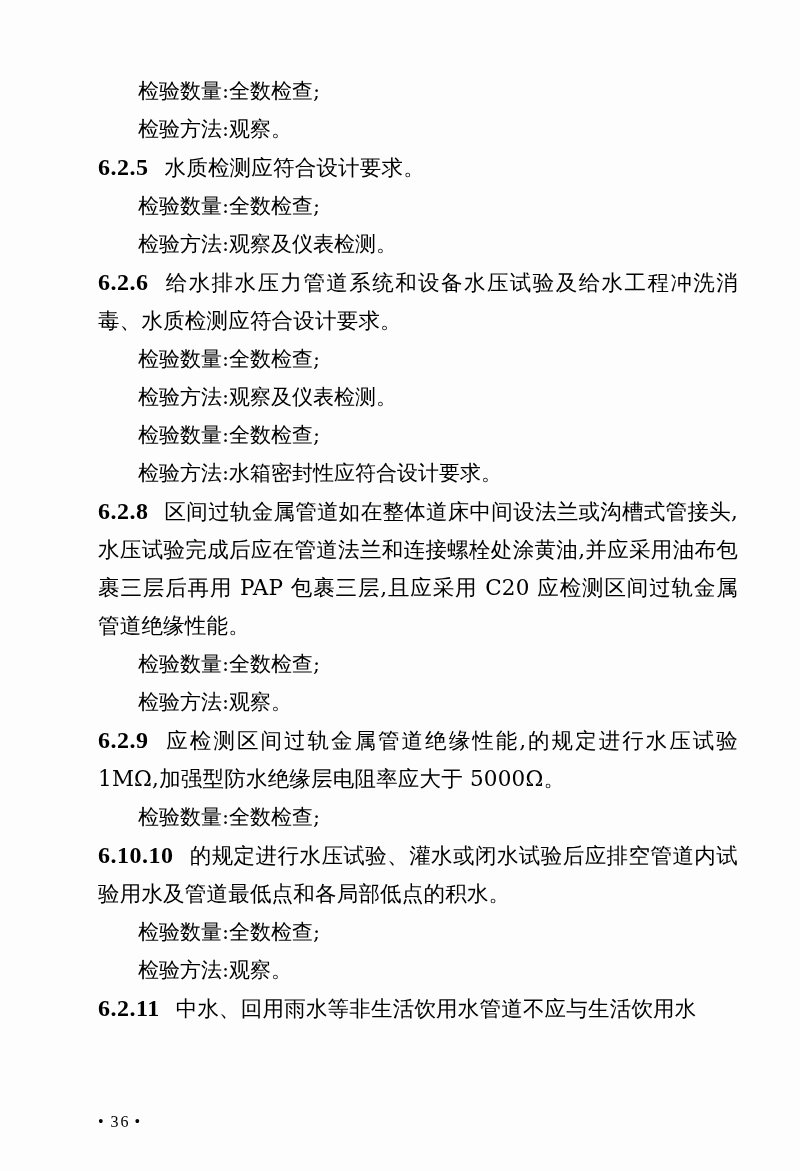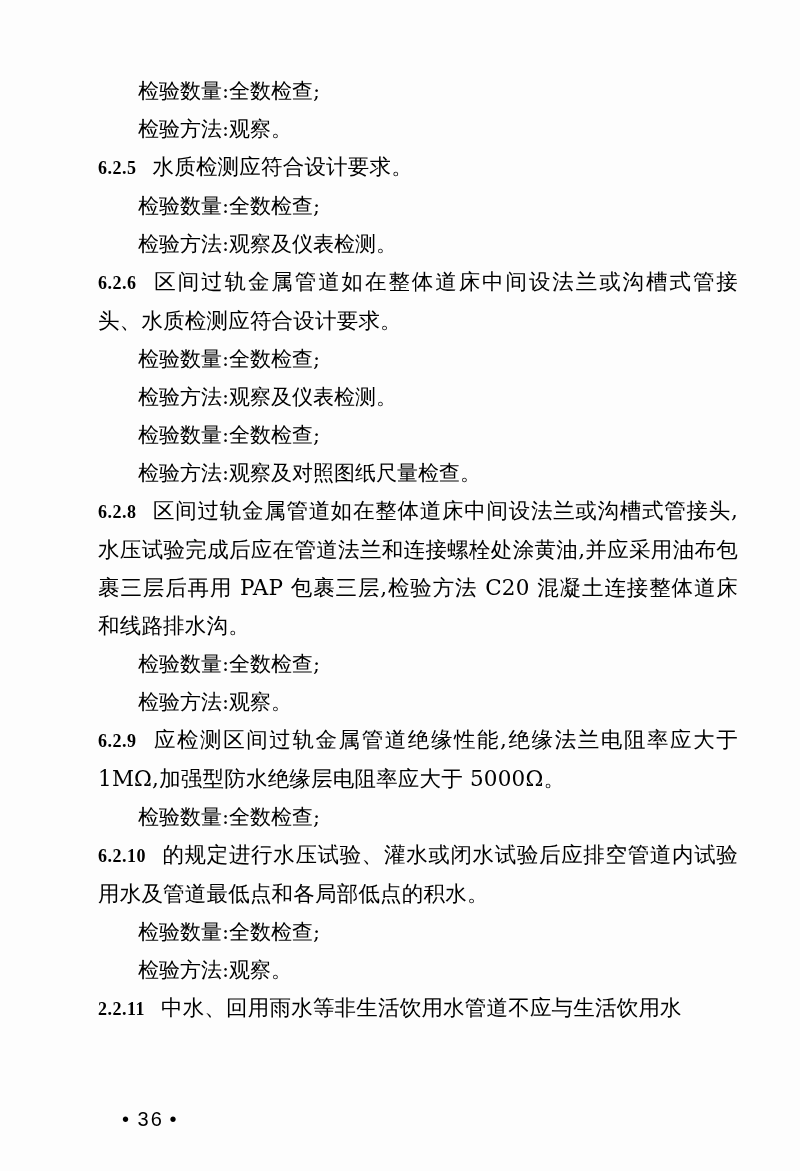--- a/index.html
+++ b/index.html
@@ -42,34 +42,33 @@
     padding-left: 40px;
     font-size: 21px;
     line-height: 38px;
     margin: 0;
     font-family: "DejaVu Serif", "Liberation Serif", serif;
   }
   .num {
     font-weight: bold;
     font-family: "Liberation Serif", serif;
     letter-spacing: 0.5px;
-    font-size: 18px;
+    font-size: 24px;
   }
   .numgap {
     display: inline-block;
     width: 16px;
   }
   .footer {
     position: absolute;
     left: 98px;
     bottom: 40px;
     width: 640px;
-    font-size: 20px;
-    font-family: Liberation Sans, sans-serif;
-    margin-left: 24px;
+    font-size: 16px;
+    font-family: Liberation Serif, serif;
   }
   .footer .pageno {
     letter-spacing: 2px;
   }
   .dot {
     letter-spacing: 3px;
   }
 </style>
 </head>
 <body>
@@ -78,44 +77,44 @@
   <div class="content">
 
     <p class="sub">检验数量:全数检查;</p>
     <p class="sub">检验方法:观察。</p>
 
     <p class="para"><span class="num">6.2.5</span><span class="numgap"></span><span>水质检测应符合设计要求。</span></p>
 
     <p class="sub">检验数量:全数检查;</p>
     <p class="sub">检验方法:观察及仪表检测。</p>
 
-    <p class="para"><span class="num">6.2.6</span><span class="numgap"></span><span>区间过轨金属管道如在整体道床中间设法兰或沟槽式管接头、水质检测应符合设计要求。</span></p>
+    <p class="para"><span class="num">6.2.6</span><span class="numgap"></span><span>给水排水压力管道系统和设备水压试验及给水工程冲洗消毒、水质检测应符合设计要求。</span></p>
 
     <p class="sub">检验数量:全数检查;</p>
     <p class="sub">检验方法:观察及仪表检测。</p>
 
 
     <p class="sub">检验数量:全数检查;</p>
-    <p class="sub">检验方法:观察及对照图纸尺量检查。</p>
+    <p class="sub">检验方法:水箱密封性应符合设计要求。</p>
 
-    <p class="para"><span class="num">6.2.8</span><span class="numgap"></span><span>区间过轨金属管道如在整体道床中间设法兰或沟槽式管接头,水压试验完成后应在管道法兰和连接螺栓处涂黄油,并应采用油布包裹三层后再用 PAP 包裹三层,检验方法 C20 混凝土连接整体道床和线路排水沟。</span></p>
+    <p class="para"><span class="num">6.2.8</span><span class="numgap"></span><span>区间过轨金属管道如在整体道床中间设法兰或沟槽式管接头,水压试验完成后应在管道法兰和连接螺栓处涂黄油,并应采用油布包裹三层后再用 PAP 包裹三层,且应采用 C20 应检测区间过轨金属管道绝缘性能。</span></p>
 
     <p class="sub">检验数量:全数检查;</p>
     <p class="sub">检验方法:观察。</p>
 
-    <p class="para"><span class="num">6.2.9</span><span class="numgap"></span><span>应检测区间过轨金属管道绝缘性能,绝缘法兰电阻率应大于 1MΩ,加强型防水绝缘层电阻率应大于 5000Ω。</span></p>
+    <p class="para"><span class="num">6.2.9</span><span class="numgap"></span><span>应检测区间过轨金属管道绝缘性能,的规定进行水压试验 1MΩ,加强型防水绝缘层电阻率应大于 5000Ω。</span></p>
 
     <p class="sub">检验数量:全数检查;</p>
 
-    <p class="para"><span class="num">6.2.10</span><span class="numgap"></span><span>的规定进行水压试验、灌水或闭水试验后应排空管道内试验用水及管道最低点和各局部低点的积水。</span></p>
+    <p class="para"><span class="num">6.10.10</span><span class="numgap"></span><span>的规定进行水压试验、灌水或闭水试验后应排空管道内试验用水及管道最低点和各局部低点的积水。</span></p>
 
     <p class="sub">检验数量:全数检查;</p>
     <p class="sub">检验方法:观察。</p>
 
-    <p class="para"><span class="num">2.2.11</span><span class="numgap"></span><span>中水、回用雨水等非生活饮用水管道不应与生活饮用水</span></p>
+    <p class="para"><span class="num">6.2.11</span><span class="numgap"></span><span>中水、回用雨水等非生活饮用水管道不应与生活饮用水</span></p>
 
   </div>
 
   <div class="footer">
     <span class="dot">•</span>
     <span class="pageno">36</span>
     <span class="dot">•</span>
   </div>
 </div>
 

